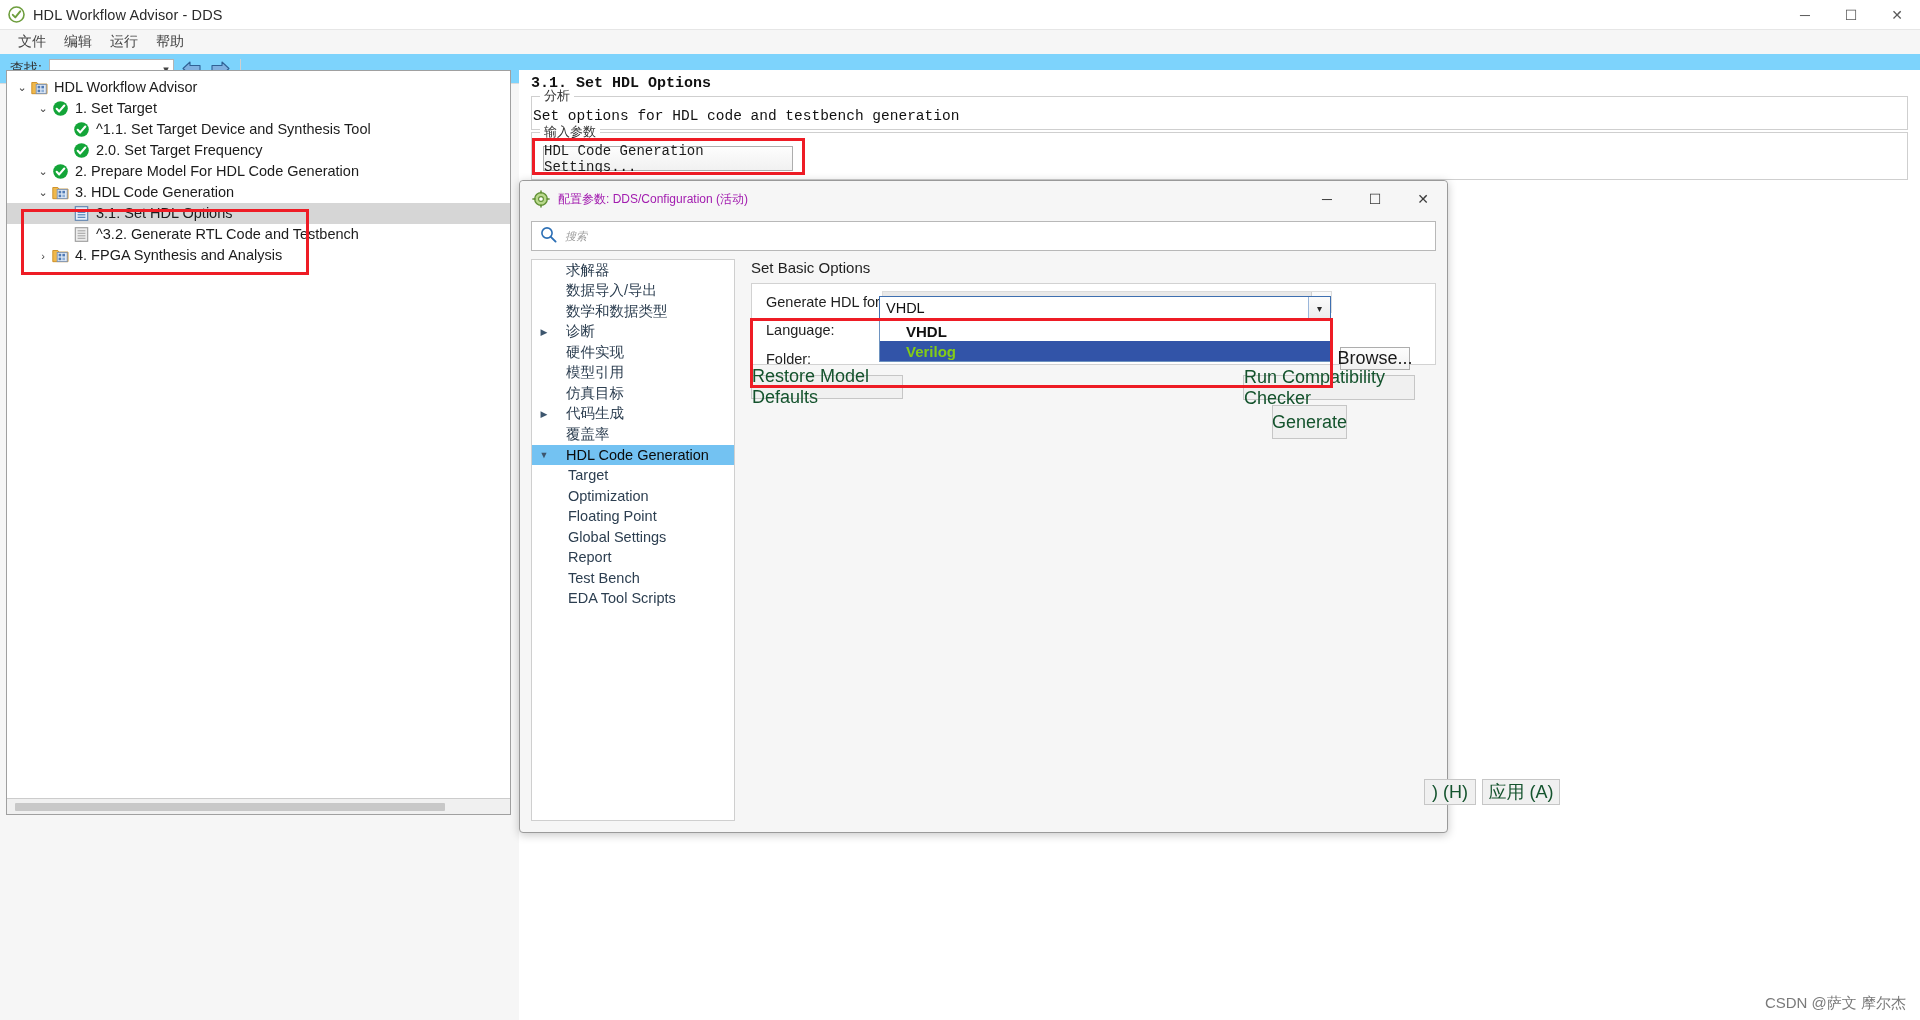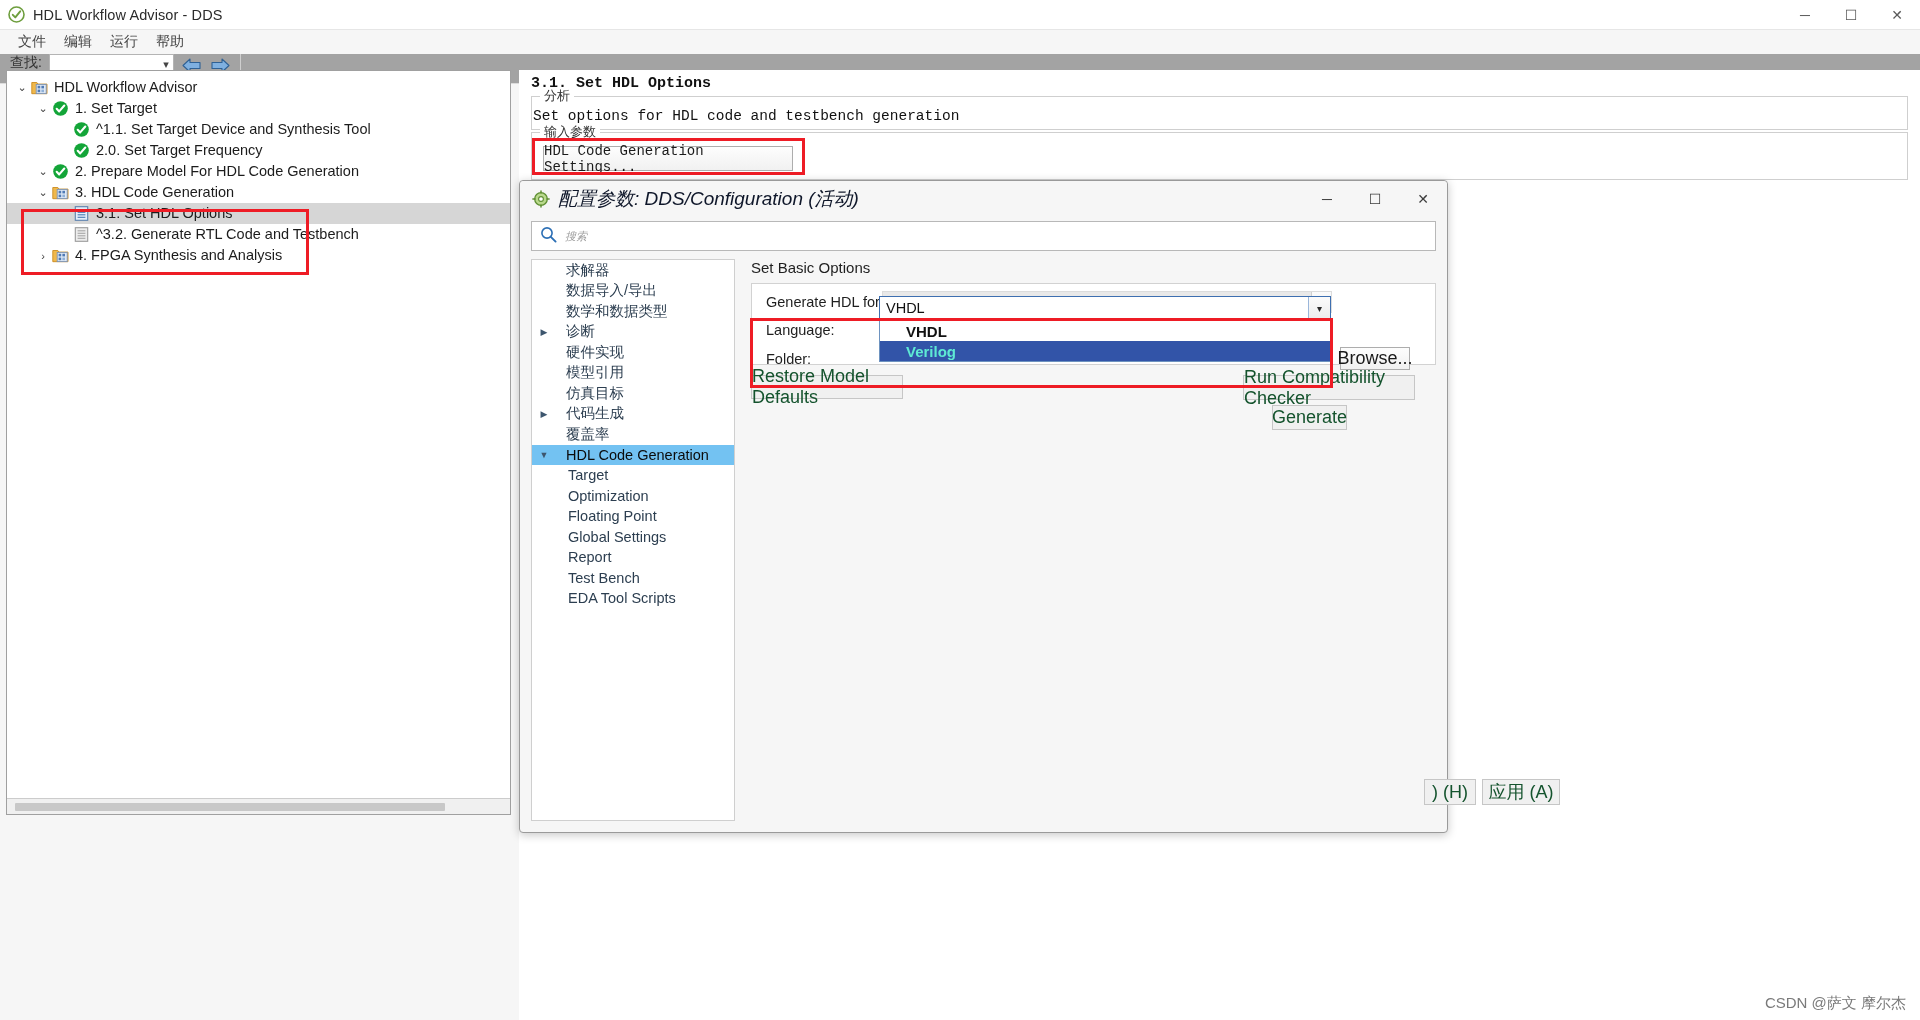--- a/index.html
+++ b/index.html
@@ -24,22 +24,22 @@
   .title-icon { margin-left:8px; margin-right:8px; width:17px; height:17px; }
   .title-text { font-size:14.5px; color:#2b2b2b; letter-spacing:.1px; }
   .wbtns { position:absolute; right:0; top:0; height:30px; display:flex; }
   .wbtn { width:46px; height:30px; display:flex; align-items:center; justify-content:center;
           color:#5a5a5a; font-size:14px; }
 
   .menubar { height:24px; display:flex; align-items:center; padding-left:9px;
              background:#f6f6f6; font-size:14px; color:#444; }
   .menubar .mi { padding:2px 9px; }
 
-  .toolbar { height:30px; display:flex; padding-left:10px;
-             background:#a3a3a3; border-bottom:1px solid #dcdcdc; }
+  .toolbar { height:30px; display:flex; align-items:center; padding-left:10px;
+             background:#7dd3fc; border-bottom:1px solid #dcdcdc; }
   .tb-label { font-size:14px; color:#333; margin-right:7px; }
   .tb-combo { width:125px; height:20px; background:#fff; border:1px solid #b4b4b4;
               position:relative; display:flex; align-items:center; }
   .tb-combo .cv { font-size:13px; padding-left:4px; color:#222; }
   .tb-combo .ca { position:absolute; right:4px; top:3px; color:#444; font-size:11px; }
   .arrbtn { width:23px; height:23px; margin-left:6px; display:flex; align-items:center; justify-content:center; }
   .sep-v { width:1px; height:20px; background:#cfcfcf; margin-left:8px; }
 
   
   .leftpane { position:absolute; left:6px; top:70px; width:505px; height:745px;
@@ -84,21 +84,21 @@
 
   
   .dlg {
     position:absolute; left:519px; top:180px; width:929px; height:653px;
     background:#f6f6f6; border:1px solid #9a9a9a; border-radius:4px;
     box-shadow:0 2px 10px rgba(0,0,0,.22);
   }
   .dlg-tb { height:36px; display:flex; align-items:center; position:relative;
             background:#f6f6f6; border-radius:4px 4px 0 0; }
   .dlg-tb .dicon { width:18px; height:18px; margin-left:12px; margin-right:8px; }
-  .dlg-tb .dtitle { font-size:19px; color:#0f172a;font-style:italic; }
+  .dlg-tb .dtitle { font-size:12px; color:#a21caf; }
   .dlg-tb .dbtns { position:absolute; right:0; top:0; height:36px; display:flex; }
   .dlg-tb .dbtn { width:48px; height:36px; display:flex; align-items:center; justify-content:center;
                   color:#3c3c3c; font-size:14px; }
 
   .dlg-search { position:absolute; left:11px; top:40px; right:11px; height:30px;
                 background:#fff; border:1px solid #b8b8b8; display:flex; align-items:center; }
   .dlg-search .sicon { margin-left:8px; margin-right:8px; }
   .dlg-search .sph { font-size:11px; color:#9d9d9d; font-style:italic; }
 
   .dlg-tree { position:absolute; left:11px; top:78px; width:204px; bottom:11px;
@@ -127,21 +127,21 @@
   .combo-open { position:absolute; border:1px solid #3e6fb0; background:#fff; height:24px;
                 display:flex; align-items:center; }
   .combo-open .cv { font-size:14.5px; padding-left:6px; color:#111; }
   .combo-open .carr { position:absolute; right:0; top:0; width:22px; height:22px;
                       display:flex; align-items:center; justify-content:center;
                       background:linear-gradient(#fbfbfb,#ececec); border-left:1px solid #9ab6da;
                       font-size:10px; color:#2a2a2a; }
   .dropdown { position:absolute; background:#fff; border:1px solid #6e93c0; }
   .dd-item { height:20px; display:flex; align-items:center; padding-left:26px;
              font-size:15px; font-weight:bold; color:#111; }
-  .dd-item.hi { background:#3254a8; color:#5eead4; }
+  .dd-item.hi { background:#3254a8; color:#84cc16; }
 
   .watermark { position:absolute; right:14px; bottom:7px; font-size:15px; color:#7a7a7a; }
 
   .bottombar-btn { position:absolute; height:26px; }
 </style>
 </head>
 <body>
 
 <div class="win">
 
@@ -436,21 +436,21 @@
         <span class="cv">VHDL</span>
         <span class="carr">▾</span>
       </div>
       <div class="dropdown" style="left:130px; top:61px; width:452px;">
         <div class="dd-item">VHDL</div>
         <div class="dd-item hi">Verilog</div>
       </div>
 
       <div class="btn disabled" style="position:absolute; left:2px; top:116px; width:152px; height:24px;">Restore Model Defaults</div>
       <div class="btn disabled" style="position:absolute; left:494px; top:116px; width:172px; height:25px;">Run Compatibility Checker</div>
-      <div class="btn disabled" style="position:absolute; left:523px; top:146px; width:75px; height:25px;">Generate</div>
+      <div class="btn disabled" style="position:absolute; left:523px; top:146px; width:75px; height:34px;">Generate</div>
     </div>
   </div>
 
   <div class="redbox" style="left:750px; top:318px; width:583px; height:70px;"></div>
 
   <div class="btn disabled bottombar-btn" style="left:1424px; top:779px; width:52px;">) (H)</div>
   <div class="btn disabled bottombar-btn" style="left:1482px; top:779px; width:78px;">应用 (A)</div>
 
   <div class="watermark">CSDN @萨文 摩尔杰</div>
 </div>

